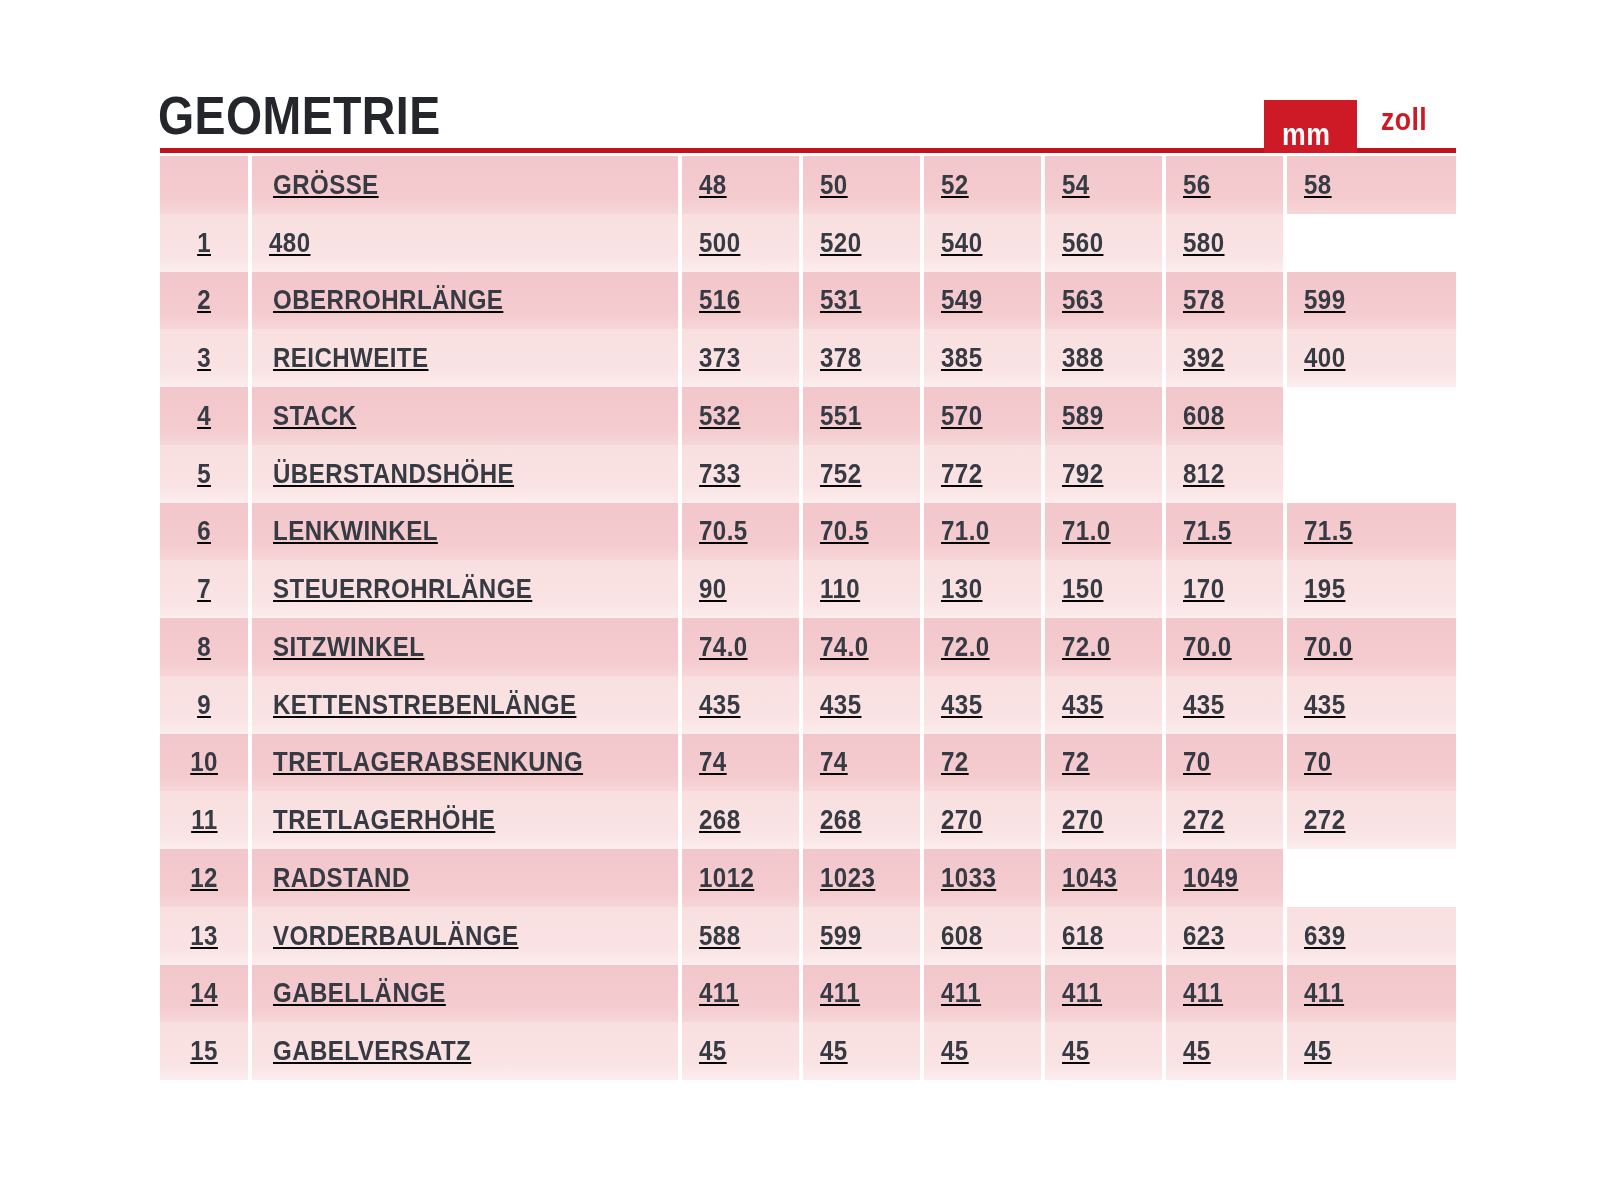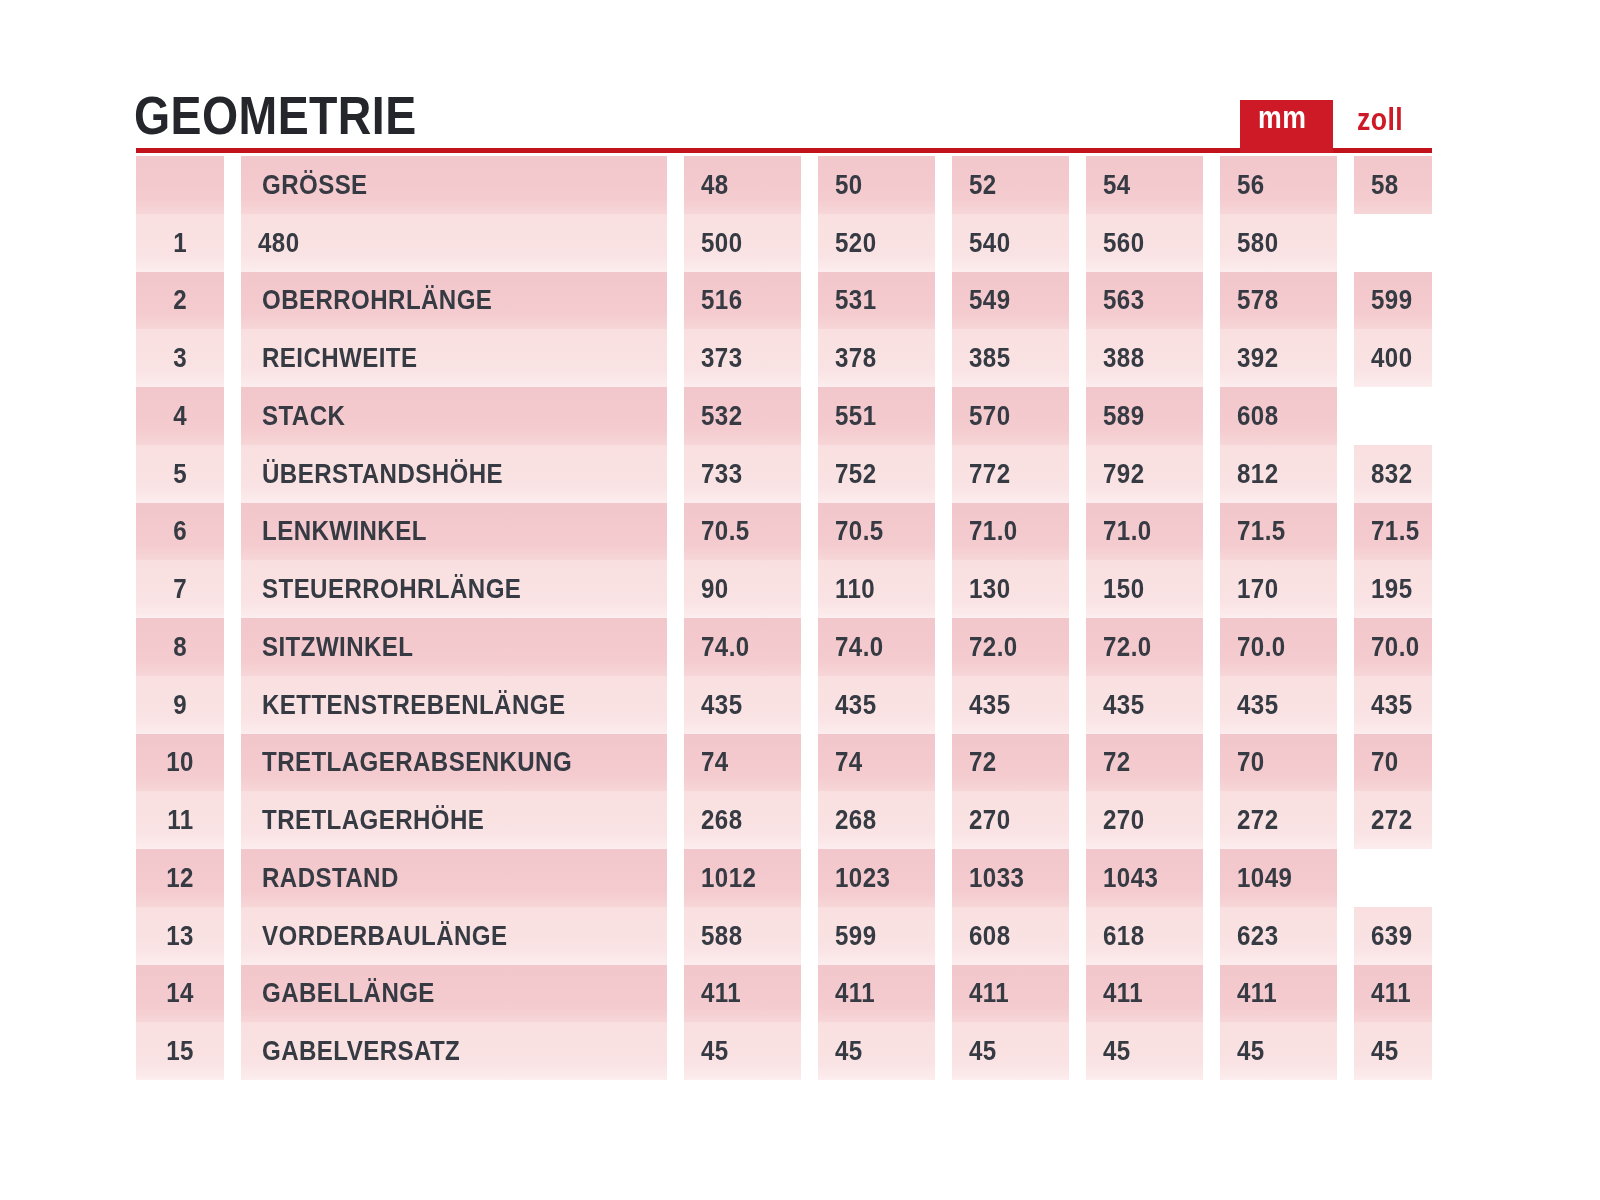--- a/index.html
+++ b/index.html
@@ -1,49 +1,49 @@
 <!DOCTYPE html>
 <html><head>
 <meta charset="utf-8">
 <style>
   html,body { margin:0; padding:0; background:#ffffff; }
   .page {
     position:relative; width:1600px; height:1200px; background:#ffffff;
     font-family:"Liberation Sans", sans-serif; overflow:hidden;
   }
-  .content { position:absolute; left:136px; top:88px; width:1052px; }
+  .content { position:absolute; left:160px; top:88px; width:1052px;text-decoration:underline; }
 
   
   .header-bar { position:relative; height:65px; }
   .title {
     margin:0; position:absolute; left:-2px; top:-2px;
     font-size:54px; line-height:58px; font-weight:600; color:#24262c;
   }
   .rule { position:absolute; left:0; top:60px; width:1296px; height:5px; background:#c2131d; }
   .btn-mm {
     position:absolute; left:1104px; top:12px; width:93px; height:53px;
-    background:#ce1a26; display:flex; align-items:flex-start; justify-content:center;
+    background:#ce1a26; display:flex; align-items:flex-end; justify-content:center;
     z-index:2; cursor:pointer;
   }
   .btn-mm .lbl { color:#ffffff; font-weight:700; font-size:31px; }
   .btn-zoll {
     position:absolute; left:1213px; top:14px; width:70px; height:48px;
     display:flex; justify-content:center; cursor:pointer;
   }
   .btn-zoll .lbl { color:#ce1a26; font-weight:700; font-size:31px; }
 
   
   .cond { display:inline-block; transform:scaleX(0.86); transform-origin:0 50%; white-space:nowrap; letter-spacing:0.5px; }
 
   
   .geo-table { margin-top:3px; width:1296px; }
   .trow {
     display:grid;
     grid-template-columns:88px 426px 117px 117px 117px 117px 117px 1fr;
-    column-gap:17px;
+    column-gap:4px;
     height:57.75px;
     text-align:right;
   }
   .trow.dark  .cell { background:linear-gradient(180deg,#f2c7cb 0%,#f4cbcf 72%,#f7d6d8 100%); }
   .trow.light .cell { background:linear-gradient(180deg,#f9dfe0 0%,#fae3e4 72%,#fcedee 100%); }
   .cell {
     display:flex; align-items:center;
     color:#363a43; font-weight:700; font-size:28px;
   }
   .cell.num { justify-content:center; }
@@ -208,23 +208,20 @@
           </div>
           <div class="cell val">
             <span class="cond">772</span>
           </div>
           <div class="cell val">
             <span class="cond">792</span>
           </div>
           <div class="cell val">
             <span class="cond">812</span>
           </div>
-          <div class="cell val">
-            <span class="cond">832</span>
-          </div>
         </div>
         <div class="trow dark">
     <div class="cell num">
             <span class="cond">6</span>
           </div>
     <div class="cell label">
             <span class="cond">LENKWINKEL</span>
           </div>
   <div class="cell val">
             <span class="cond">70.5</span>

